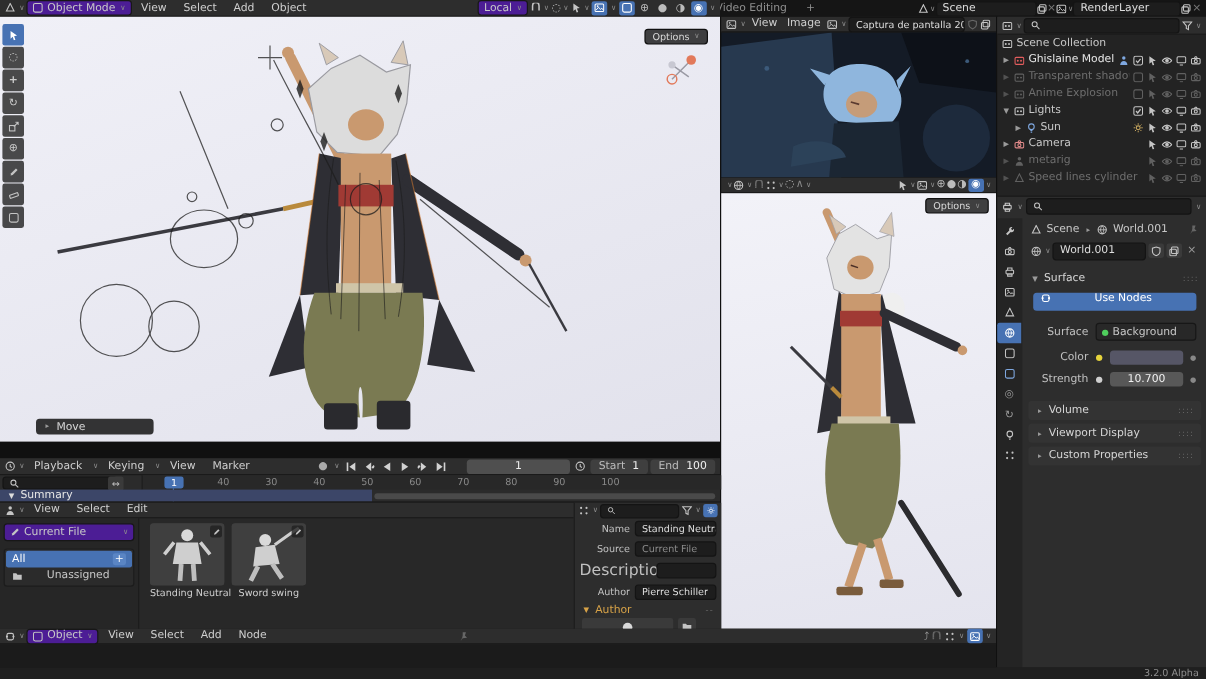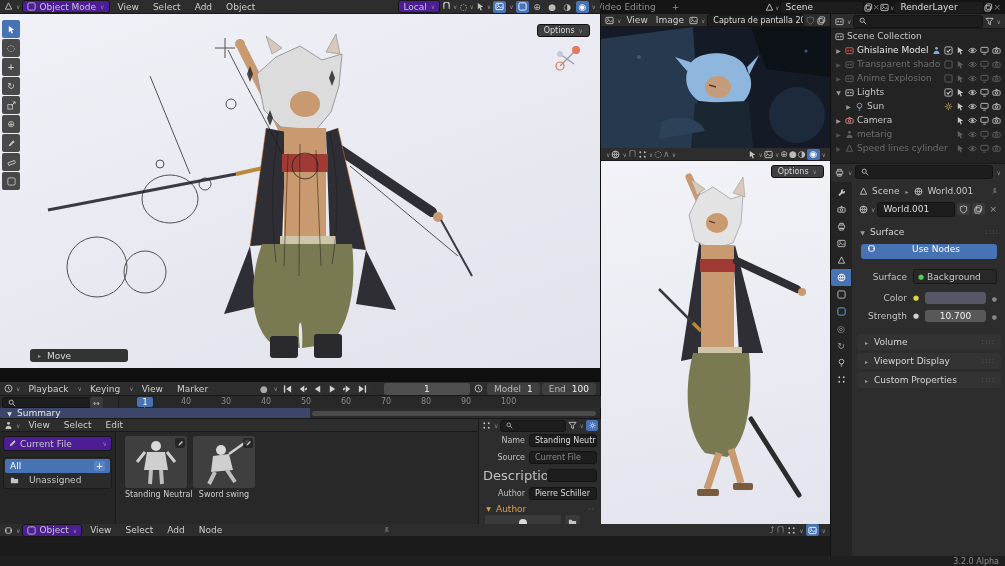--- a/index.html
+++ b/index.html
@@ -27,21 +27,21 @@
   .olrow{display:flex;align-items:center;height:14px;padding-left:4px;gap:3px;}
   .olrow .lbl{flex:1;overflow:hidden;white-space:nowrap;}
   .olrow.dim .lbl{color:#6e6e6e;}
   .olicons{display:flex;gap:3px;align-items:center;padding-right:4px;}
   .tri{color:#9a9a9a;font-size:6px;width:7px;text-align:center;}
   
   .ptab{width:20px;height:17px;display:flex;align-items:center;justify-content:center;}
   .ptab.active{background:#4772b3;border-radius:2px 0 0 2px;}
   .panelhdr{display:flex;align-items:center;gap:4px;padding:0 6px;height:16px;color:#d6d6d6;}
   
-  .cat{display:flex;align-items:center;height:14px;gap:10px;padding:0 5px;border-radius:2px;}
+  .cat{display:flex;align-items:center;height:14px;gap:20px;padding:0 5px;border-radius:2px;}
   .cat.sel{background:#4772b3;color:#fff;}
   .assetcard{position:absolute;width:62px;text-align:center;}
   .assetimg{width:62px;height:52px;background:#3f3f3f;border-radius:3px;position:relative;overflow:hidden;}
   .editbadge{position:absolute;top:2px;right:2px;width:10px;height:10px;background:#202020cc;border-radius:2px;display:flex;align-items:center;justify-content:center;}
   .alabel{color:#cfcfcf;margin-top:2px;font-size:8px;white-space:nowrap;}
   
   .rulnum{position:absolute;top:1px;color:#8a8a8a;font-size:8px;}
   .transport{display:flex;background:#2f2f2f;border-radius:3px;overflow:hidden;}
   .tbtn{width:15px;height:11px;display:flex;align-items:center;justify-content:center;}
   .tbtn svg{width:9px;height:8px;fill:#d2d2d2;}
@@ -923,21 +923,21 @@
           </span>
       </span>
       <span style="width:10px"></span>
       <span style="width:86px;height:12px;background:#4f4f4f;border-radius:3px;display:flex;align-items:center;justify-content:center;color:#f0f0f0">1</span>
       <span class="ibtn">
           <svg class="oi" viewBox="0 0 10 10">
             <use href="#i-clock"></use>
           </svg>
         </span>
       <span style="height:12px;background:#3f3f3f;border-radius:3px;display:flex;align-items:center;gap:6px;padding:0 7px">
-        <span style="color:#bbb">Model</span>
+        <span style="color:#bbb">Start</span>
           <span style="color:#f0f0f0">1</span>
       </span>
       <span style="height:12px;background:#3f3f3f;border-radius:3px;display:flex;align-items:center;gap:6px;padding:0 7px">
         <span style="color:#bbb">End</span>
           <span style="color:#f0f0f0">100</span>
       </span>
     </div>
 
     <div class="abs" style="left:0;top:14px;width:600px;height:12px">
       <span class="field" style="position:absolute;left:2px;top:1px;width:84px;height:9px">
@@ -1131,17 +1131,17 @@
       <span class="ibtn blue">
           <svg class="oi" style="fill:#fff;stroke:#fff" viewBox="0 0 10 10">
             <use href="#i-photo"></use>
           </svg>
         </span>
       <span class="chev">∨</span>
     </div>
     <div class="abs" style="left:0;top:13px;width:830px;height:19px;background:#1b1b1b"></div>
   </div>
 
-  <div class="abs" style="left:0;top:556px;width:1005px;height:10px;background:#1f1f1f;display:flex;align-items:center;justify-content:flex-end;padding:0 6px;box-sizing:border-box">
+  <div class="abs" style="left:0;top:556px;width:1005px;height:10px;background:#1f1f1f;display:flex;align-items:flex-start;justify-content:flex-end;padding:0 6px;box-sizing:border-box">
     <span style="color:#8f8f8f;font-size:8px">3.2.0 Alpha</span>
   </div>
 
 </div>
 
 </body></html>

